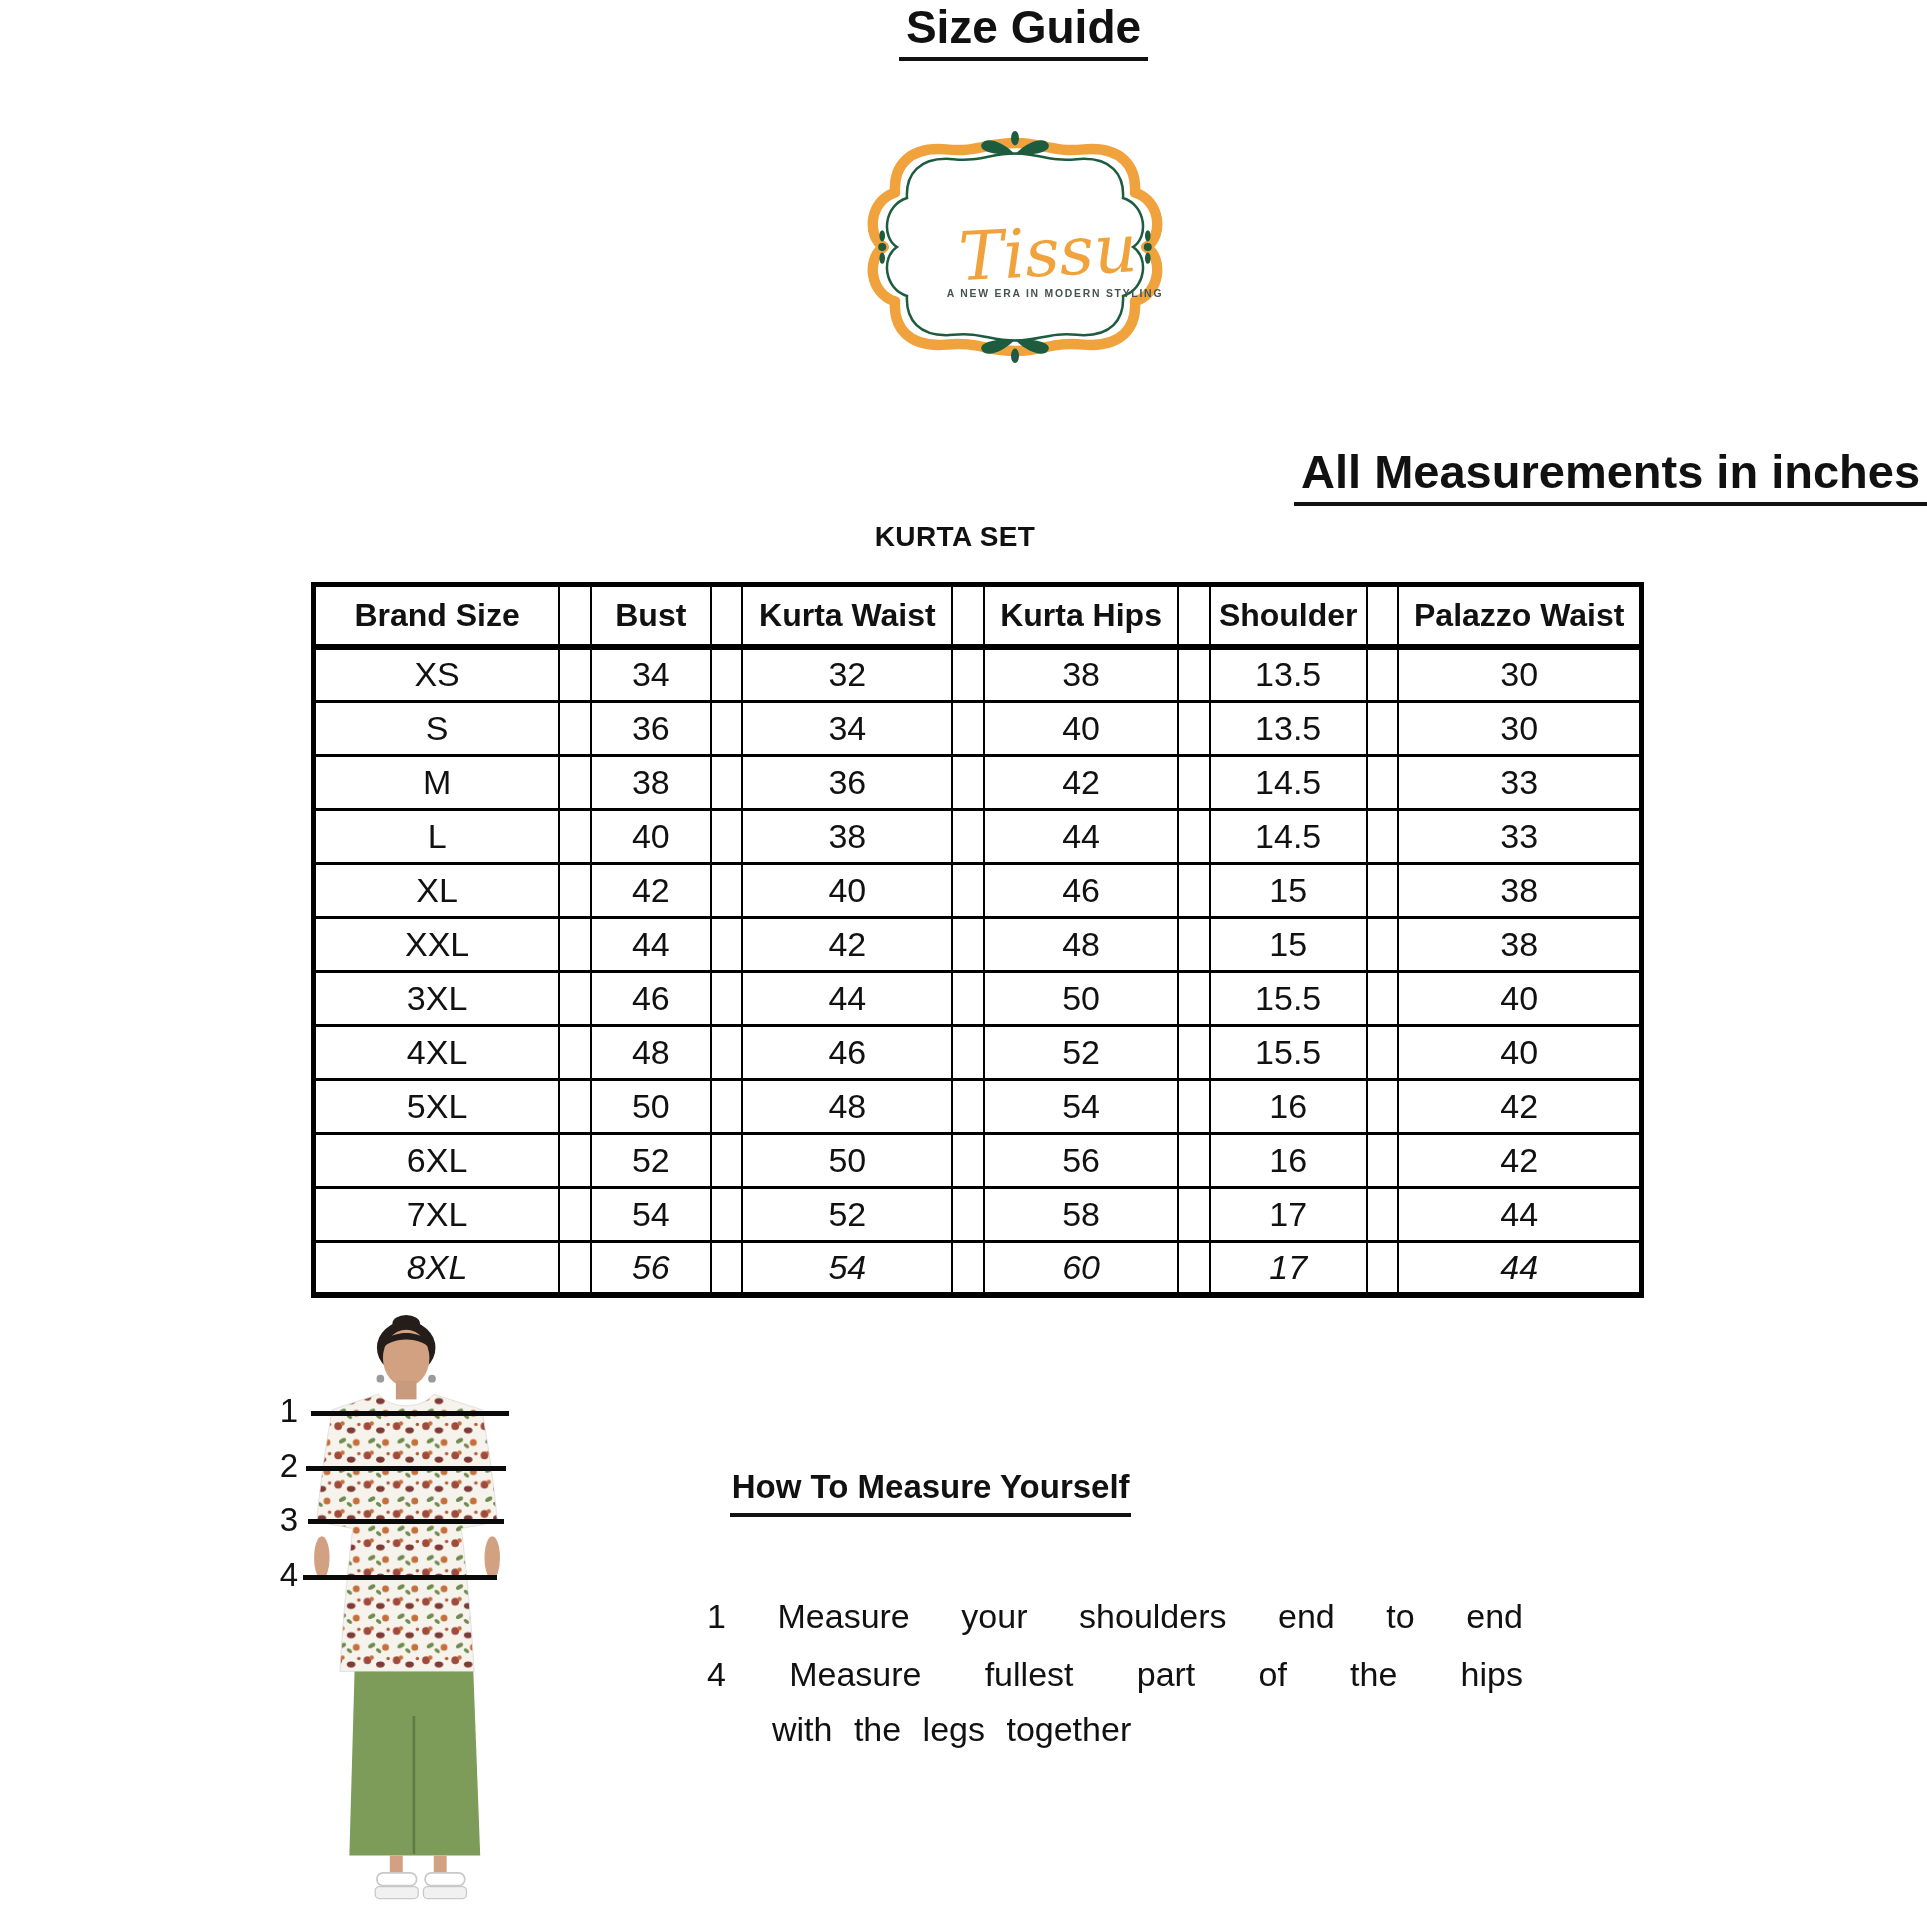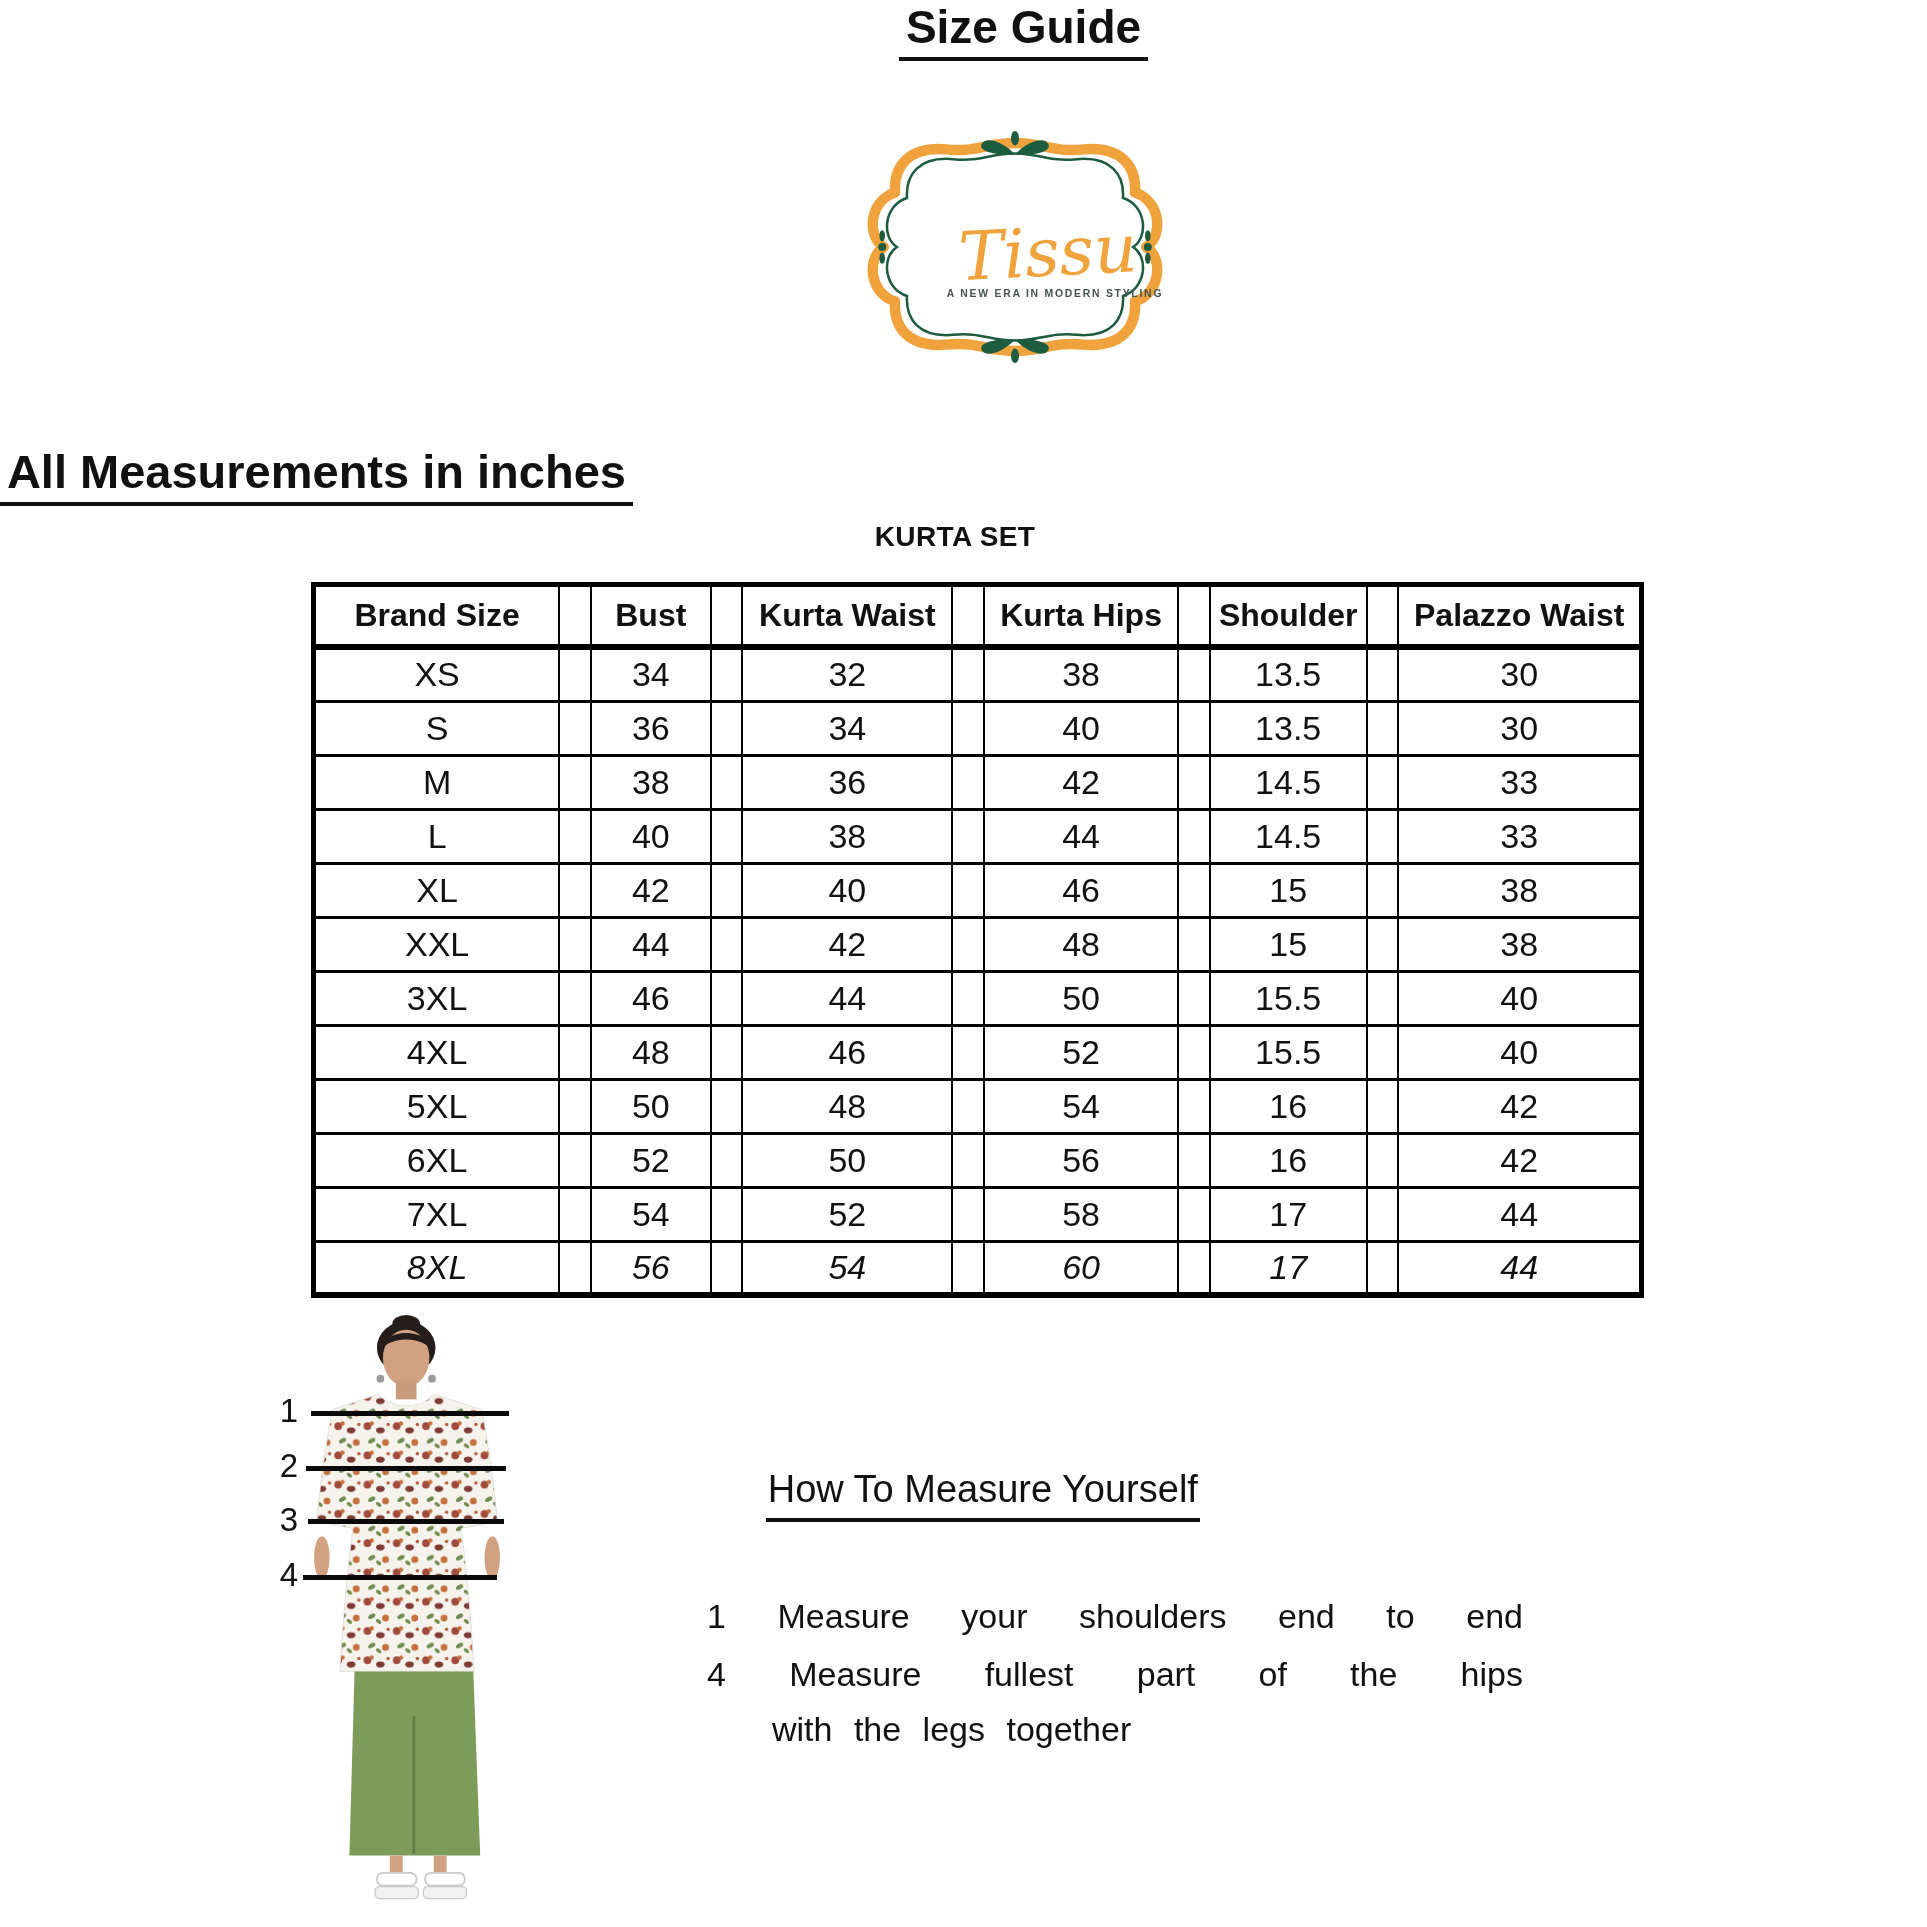--- a/index.html
+++ b/index.html
@@ -10,38 +10,38 @@
   .abs{position:absolute;}
   .u{display:inline-block;border-bottom:4.3px solid #111;padding:0 6.9px 3.4px;}
 
   .title{top:0px;left:120px;right:0;text-align:center;font-size:46px;font-weight:bold;}
 
   .logo{left:847px;top:119px;width:336px;height:256px;}
   .logo svg{width:100%;height:100%;}
   .brand-text{font-family:"DejaVu Serif", serif;font-style:italic;font-size:84px;}
   .tagline-text{font-family:"Liberation Sans", sans-serif;font-size:13px;letter-spacing:2.2px;font-weight:bold;}
 
-  .meas-heading{top:444px;left:0;right:0;text-align:left;font-size:47px;font-weight:bold;}
+  .meas-heading{top:444px;left:0;right:0;text-align:right;font-size:47px;font-weight:bold;}
   .kurta-set{top:521px;left:0;right:17px;text-align:center;font-size:28px;font-weight:bold;letter-spacing:0.4px;}
 
   table.size{position:absolute;left:311px;top:582px;width:1333px;height:711px;
     border-collapse:collapse;table-layout:fixed;border:5.2px solid #000;font-size:34px;}
   .size th,.size td{border:2.6px solid #000;border-top-width:3.4px;text-align:center;padding:0;overflow:hidden;white-space:nowrap;}
   .size thead th{border-bottom:6.9px solid #000;font-size:32px;font-weight:bold;height:57px;}
   .size tbody tr{height:54px;}
   .size tbody td{font-weight:400;}
   .size tbody tr:last-child td{border-bottom:6.9px solid #000;font-style:italic;}
 
   .photo{left:215px;top:1303px;width:465px;height:624px;}
   .photo svg{width:100%;height:100%;}
 
   .mline{position:absolute;height:5.2px;background:#0a0a0a;}
   .mlabel{position:absolute;width:43px;text-align:right;font-size:33px;line-height:40px;}
 
-  .howto-heading{left:730px;top:1468px;font-size:38px;font-weight:normal;margin-left:36px;}
+  .howto-heading{left:730px;top:1468px;font-size:33px;font-weight:bold;}
   .howto-heading .u{padding:0 1.7px 6.9px;border-bottom-width:4.3px;}
 
   .steps{left:707px;top:1587px;width:816px;font-size:34px;}
   .step{text-align:justify;text-align-last:justify;line-height:58px;}
   .step-cont{line-height:53px;padding-left:65px;word-spacing:12px;}
 </style>
 </head>
 <body>
 
 <div class="abs title">

